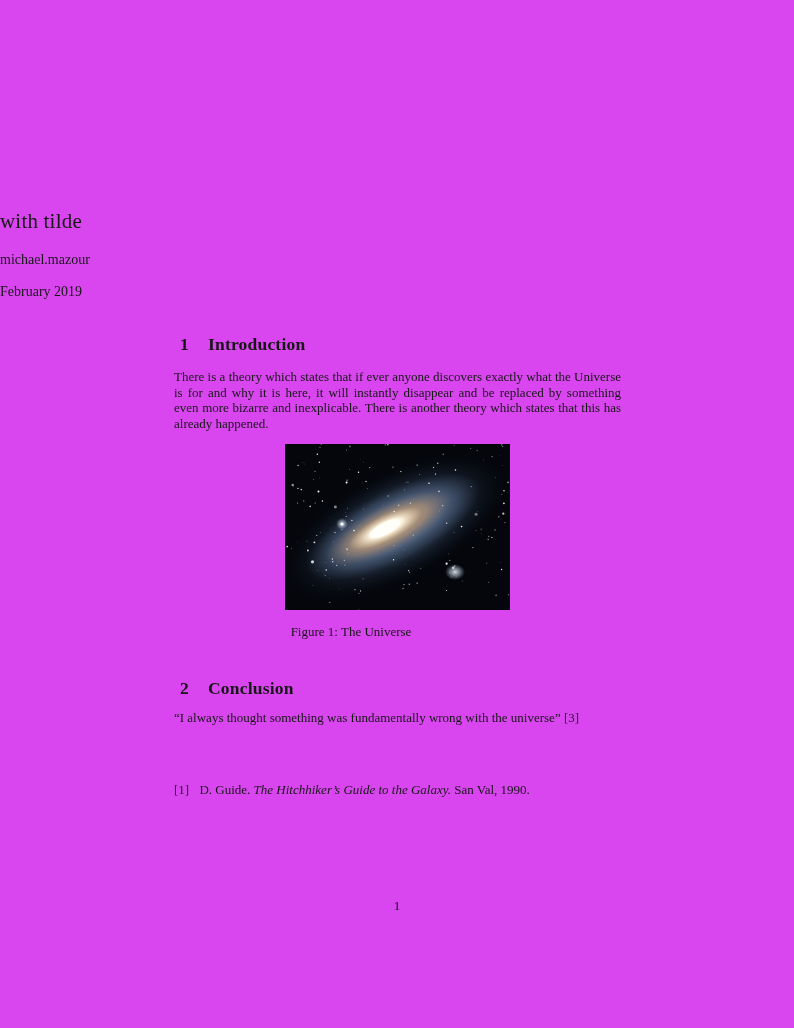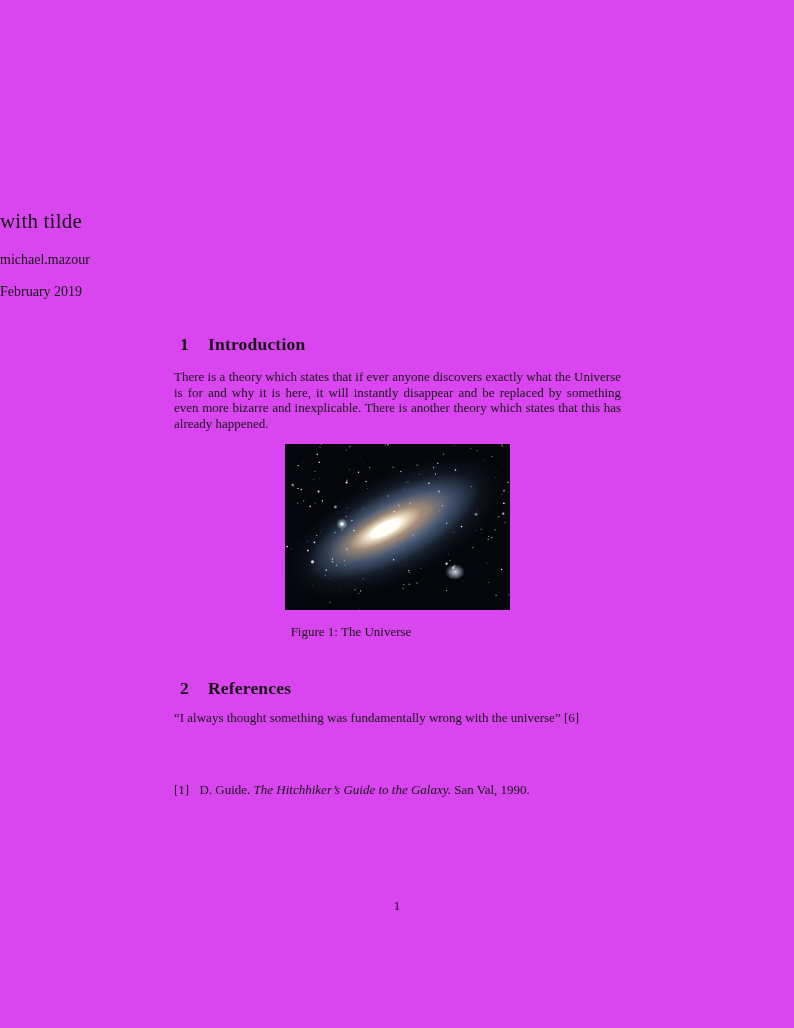--- a/index.html
+++ b/index.html
@@ -332,23 +332,23 @@
           <circle cx="34.4" cy="34.1" r="0.39" fill="#ffffff" opacity="0.45"></circle>
           <circle cx="51.7" cy="121.2" r="0.56" fill="#ffffff" opacity="0.95"></circle>
           <circle cx="30.2" cy="59.1" r="0.78" fill="#ffffff" opacity="0.35"></circle>
           <circle cx="12.6" cy="59.1" r="0.58" fill="#ffffff" opacity="0.62"></circle>
         </g>
     </svg>
   </div>
   <div class="figure-caption">Figure 1: The Universe</div>
 
   <div class="section-heading" id="concl-heading">
-    <span class="section-number">2</span><span>References</span>
+    <span class="section-number">2</span><span>Conclusion</span>
   </div>
-  <div class="body-text" id="concl-body">“I always thought something was fundamentally wrong with the universe” [6]</div>
+  <div class="body-text" id="concl-body">“I always thought something was fundamentally wrong with the universe” [3]</div>
 
   <div class="ref-entry">
     <span class="ref-label">[1]</span>
     <span>D. Guide.</span>
     <span class="ref-title-italic">The Hitchhiker’s Guide to the Galaxy.</span>
     <span>San Val, 1990.</span>
   </div>
 
   <div class="page-number">1</div>
 

